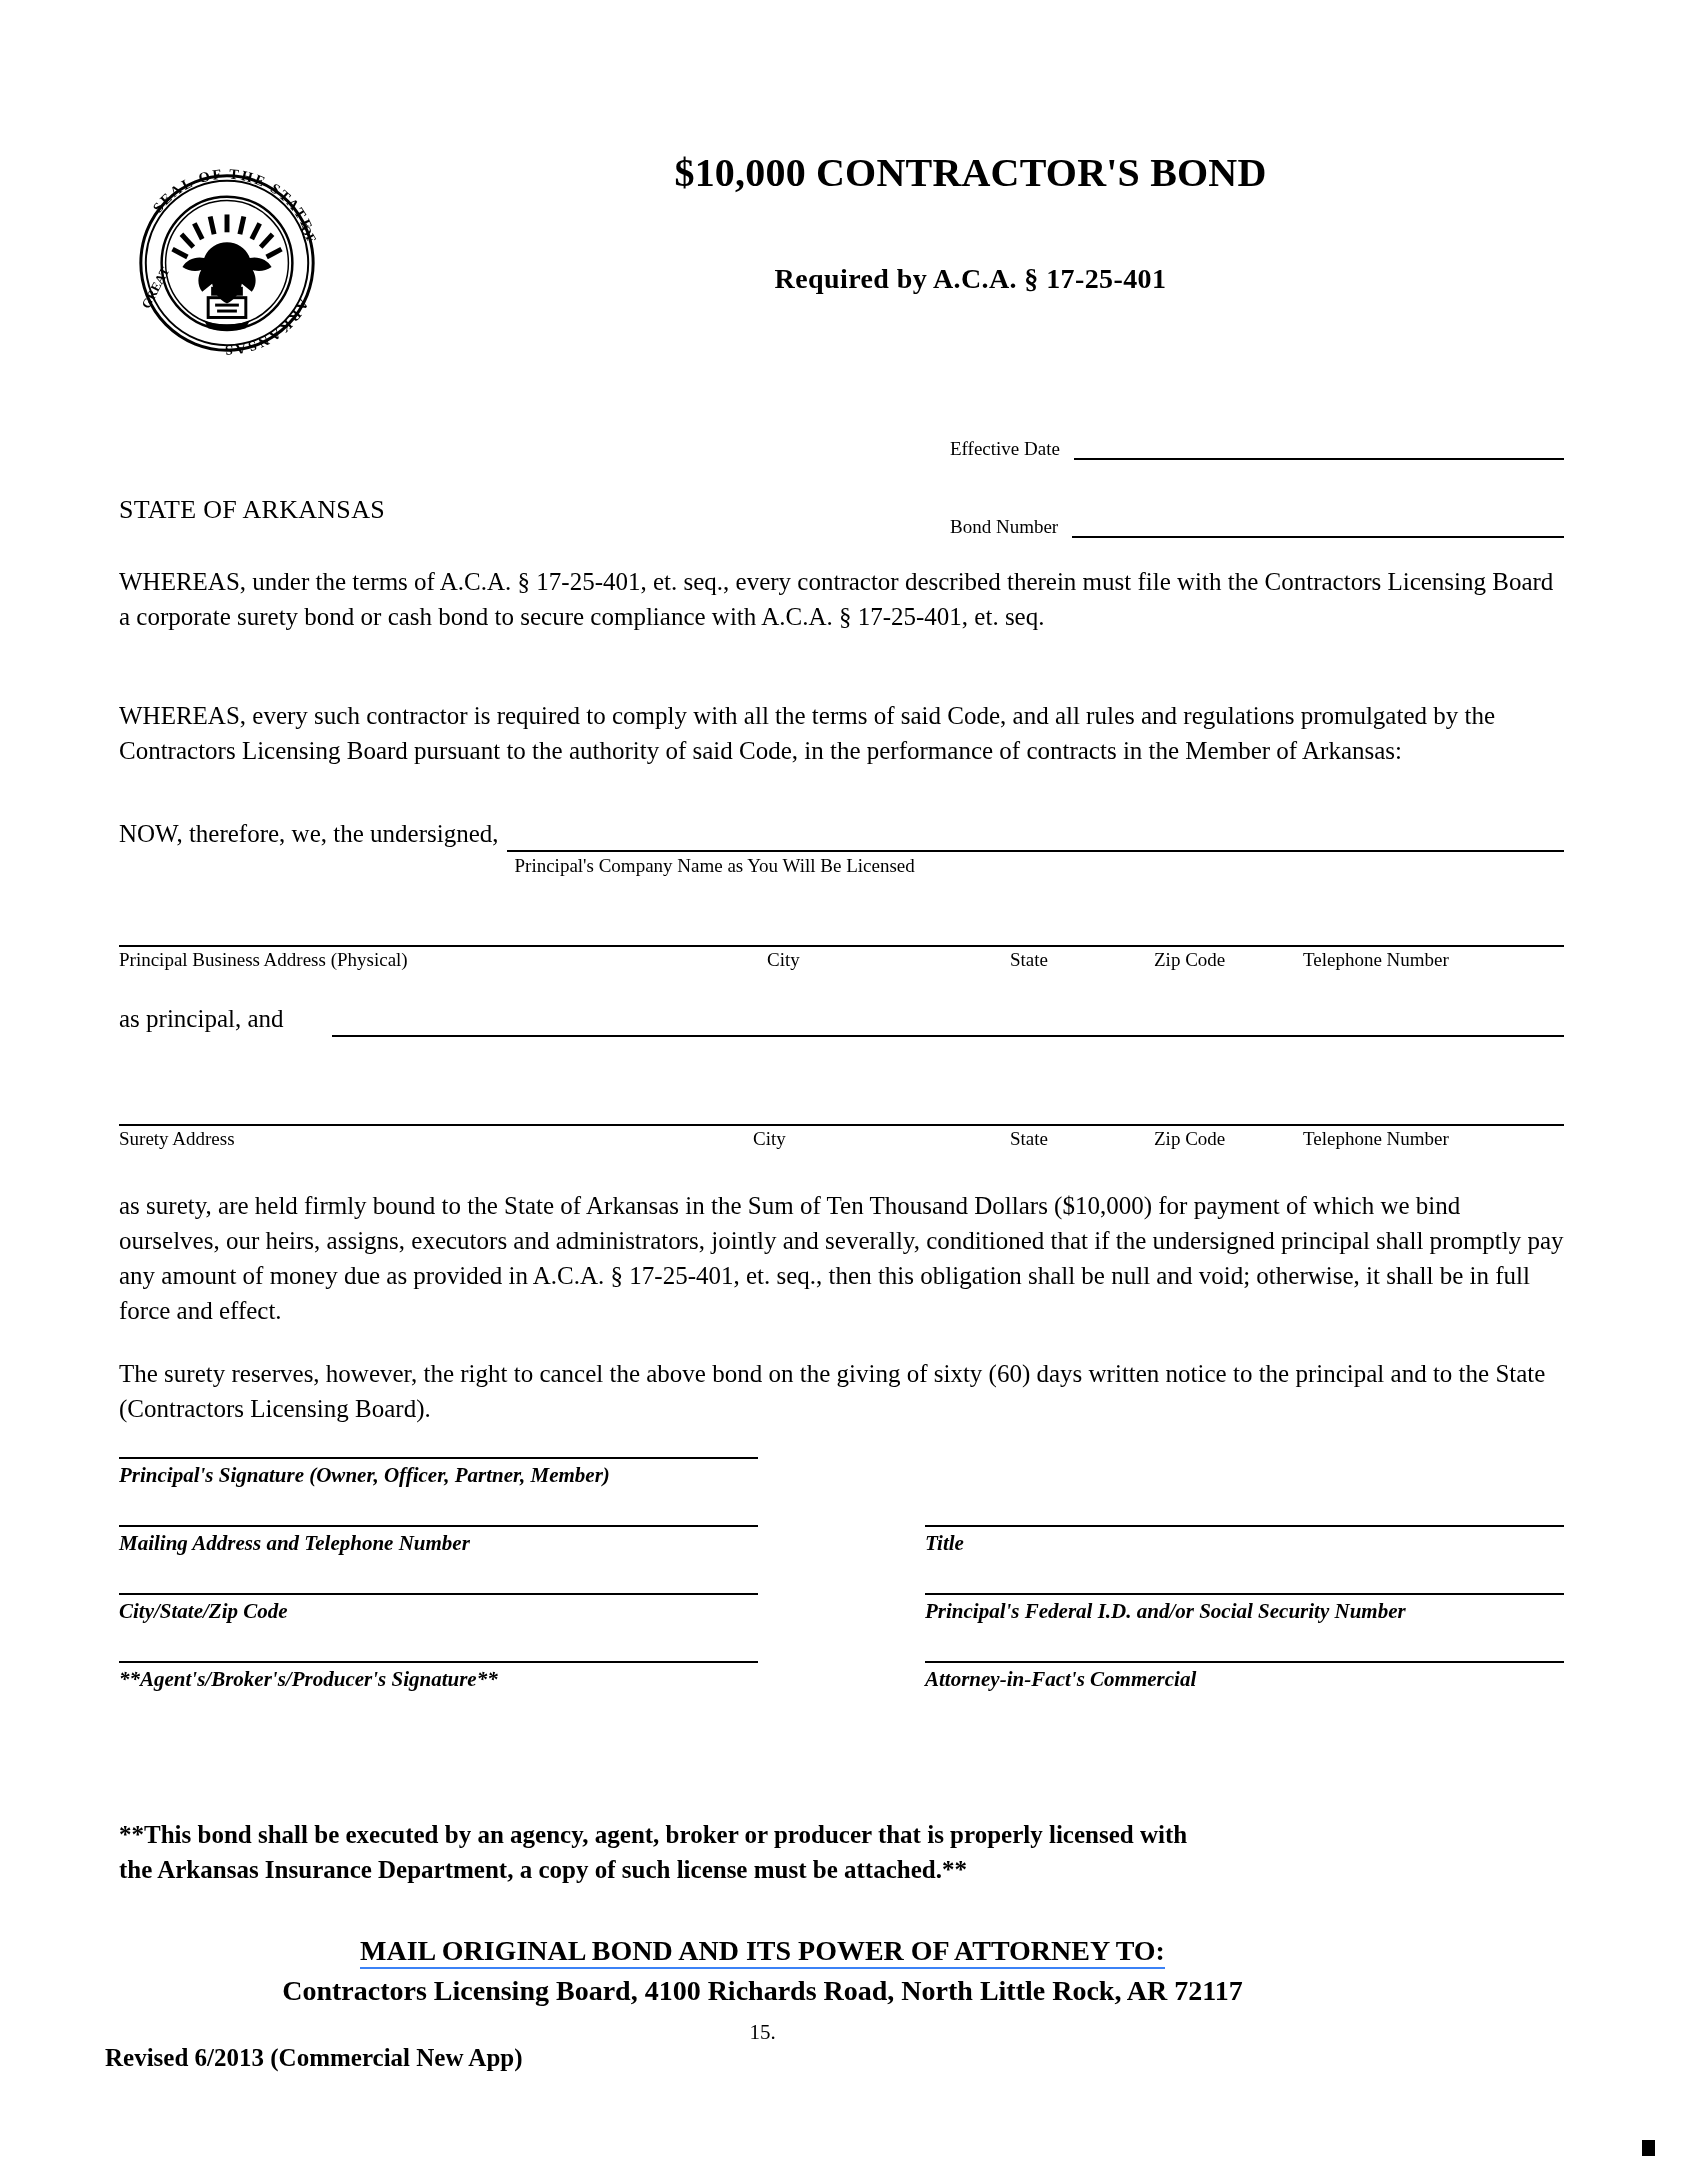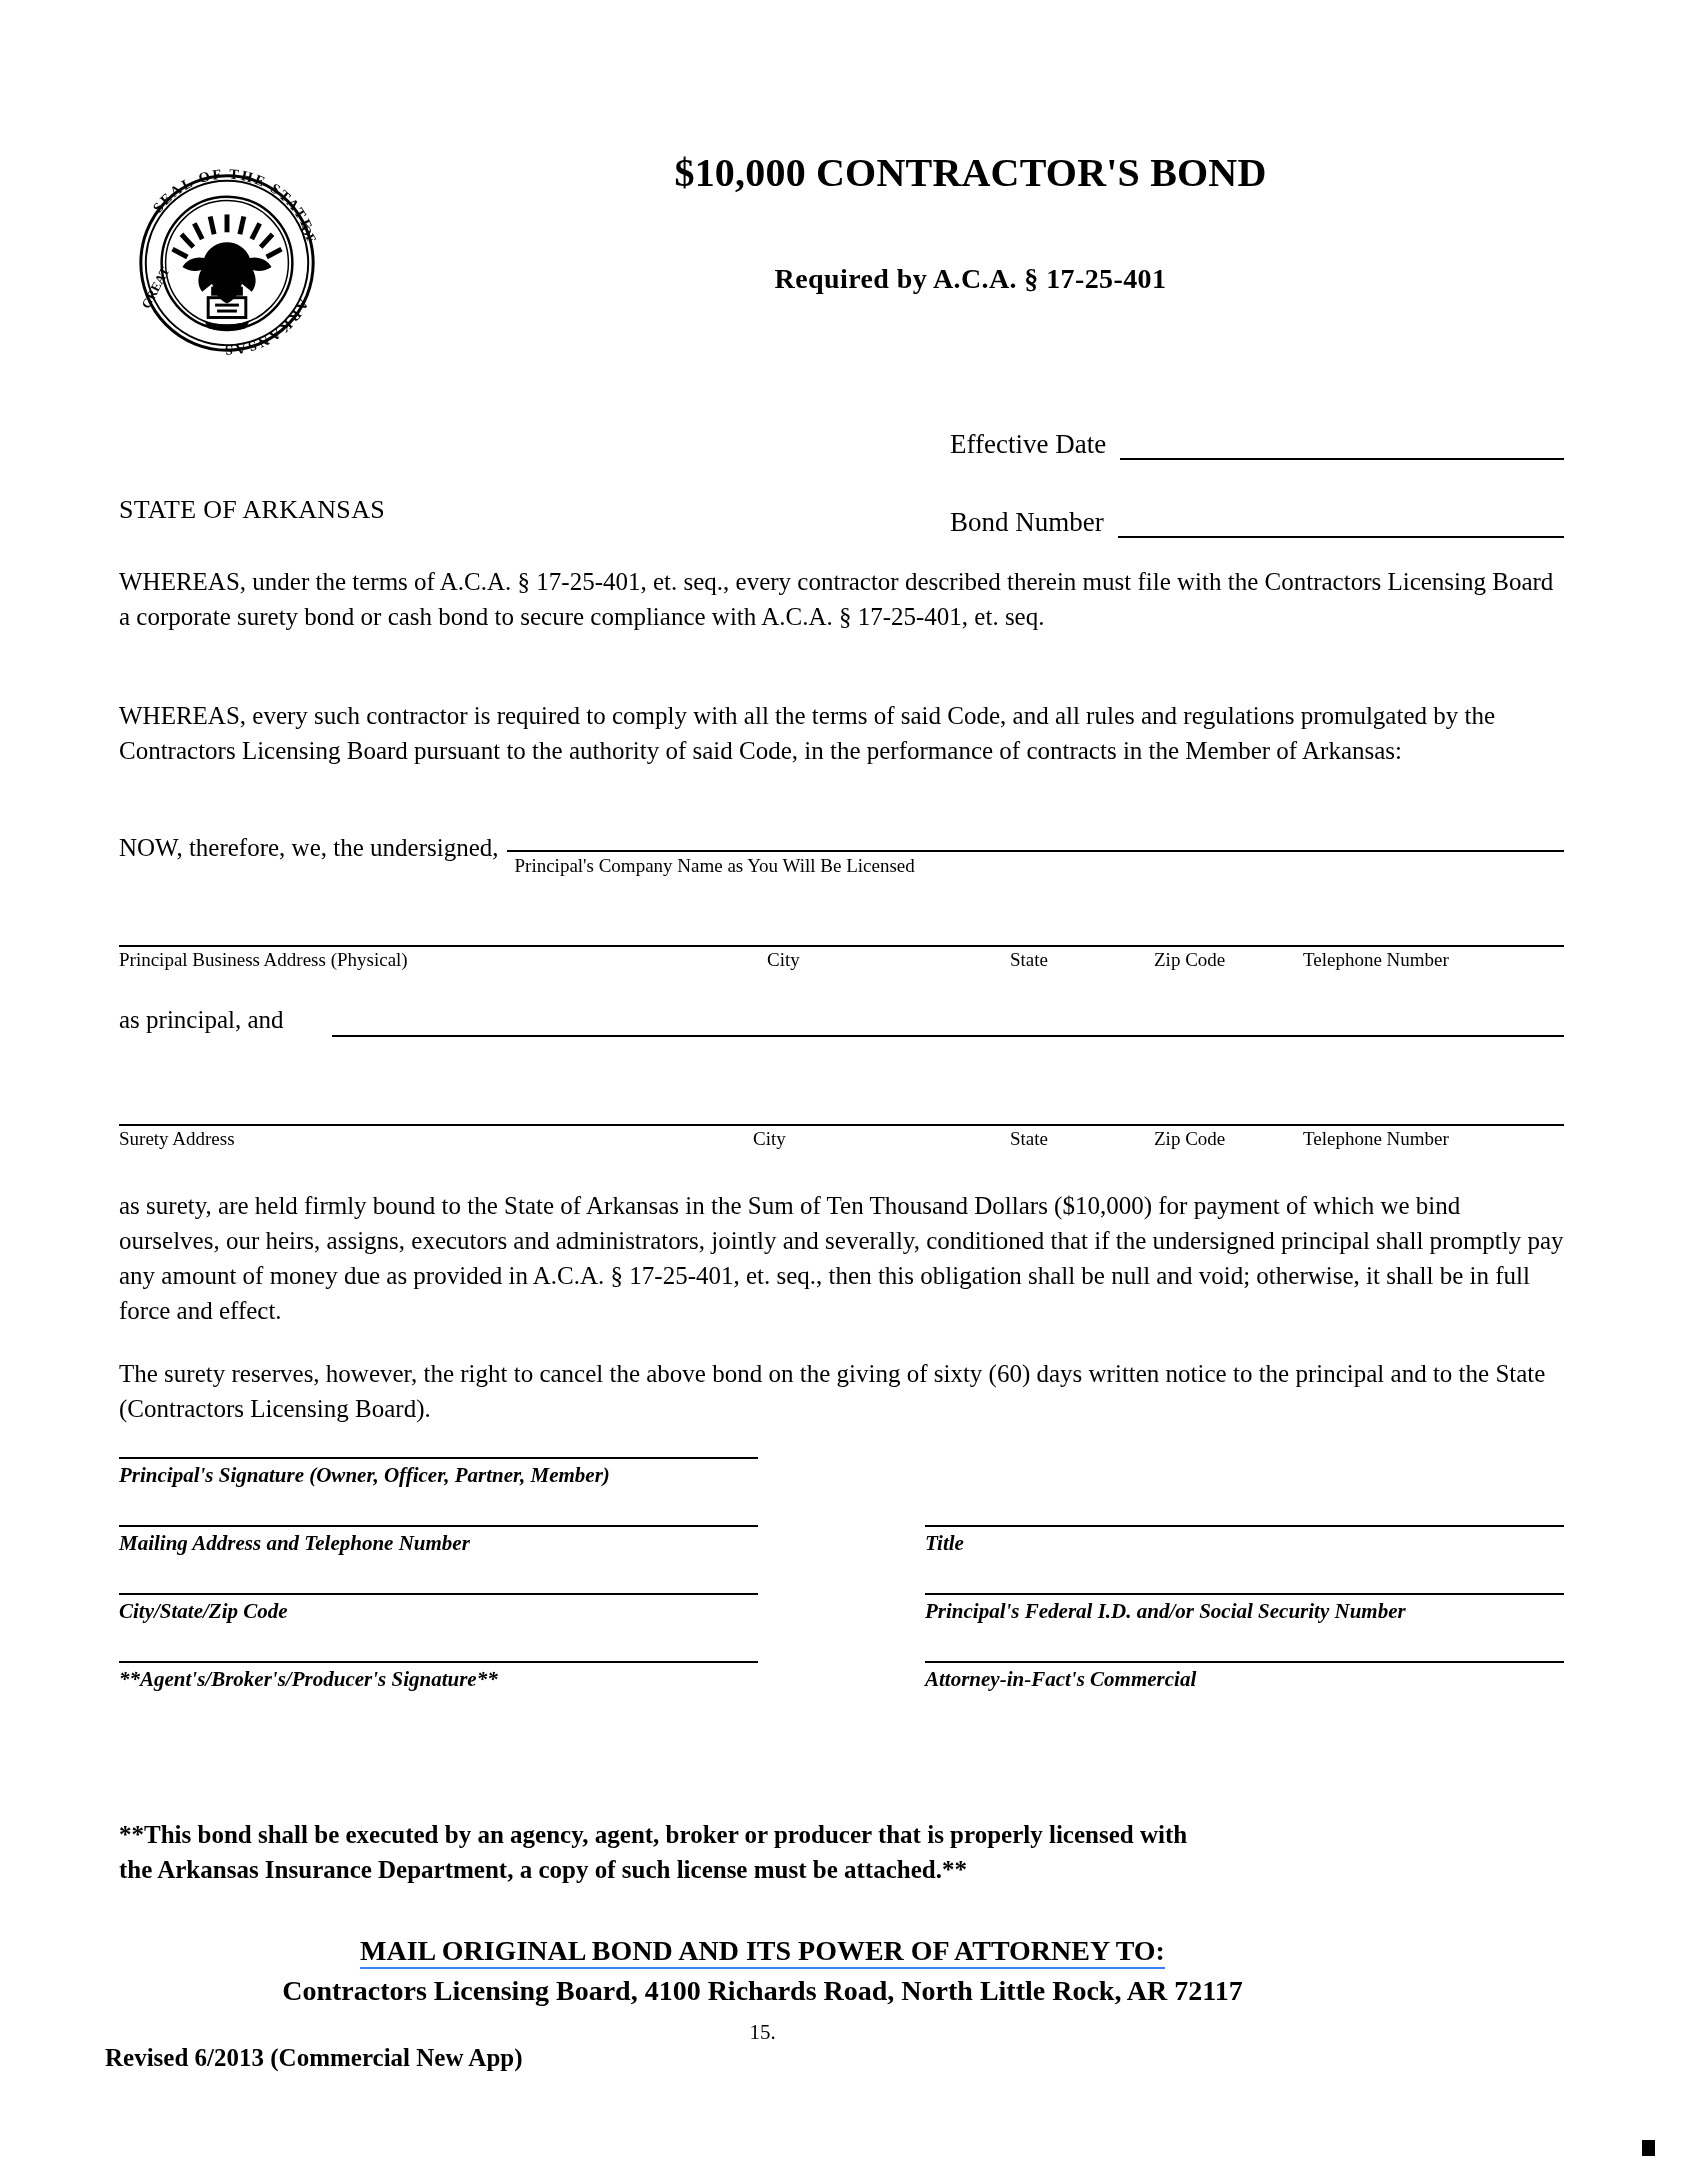--- a/index.html
+++ b/index.html
@@ -80,42 +80,42 @@
     top: 426px;
     width: 614px;
   }
   .topfield-row {
     display: flex;
     align-items: flex-end;
     margin-bottom: 44px;
     height: 34px;
   }
   .topfield-label {
-    font-size: 27px;
+    font-size: 19px;
     white-space: nowrap;
     padding-right: 14px;
   }
   .topfield-rule {
     flex: 1 1 auto;
     border-bottom: 2px solid #000;
     height: 26px;
   }
   .state-of {
     position: absolute;
     left: 119px;
     top: 495px;
     font-size: 26px;
     letter-spacing: 0.3px;
   }
 
   
   .inline-field {
     position: absolute;
     display: flex;
-    align-items: center;
+    align-items: flex-start;
   }
   .inline-lead {
     font-size: 25px;
     white-space: nowrap;
     padding-right: 8px;
     padding-bottom: 2px;
   }
   .inline-rule-wrap {
     flex: 1 1 auto;
     position: relative;

